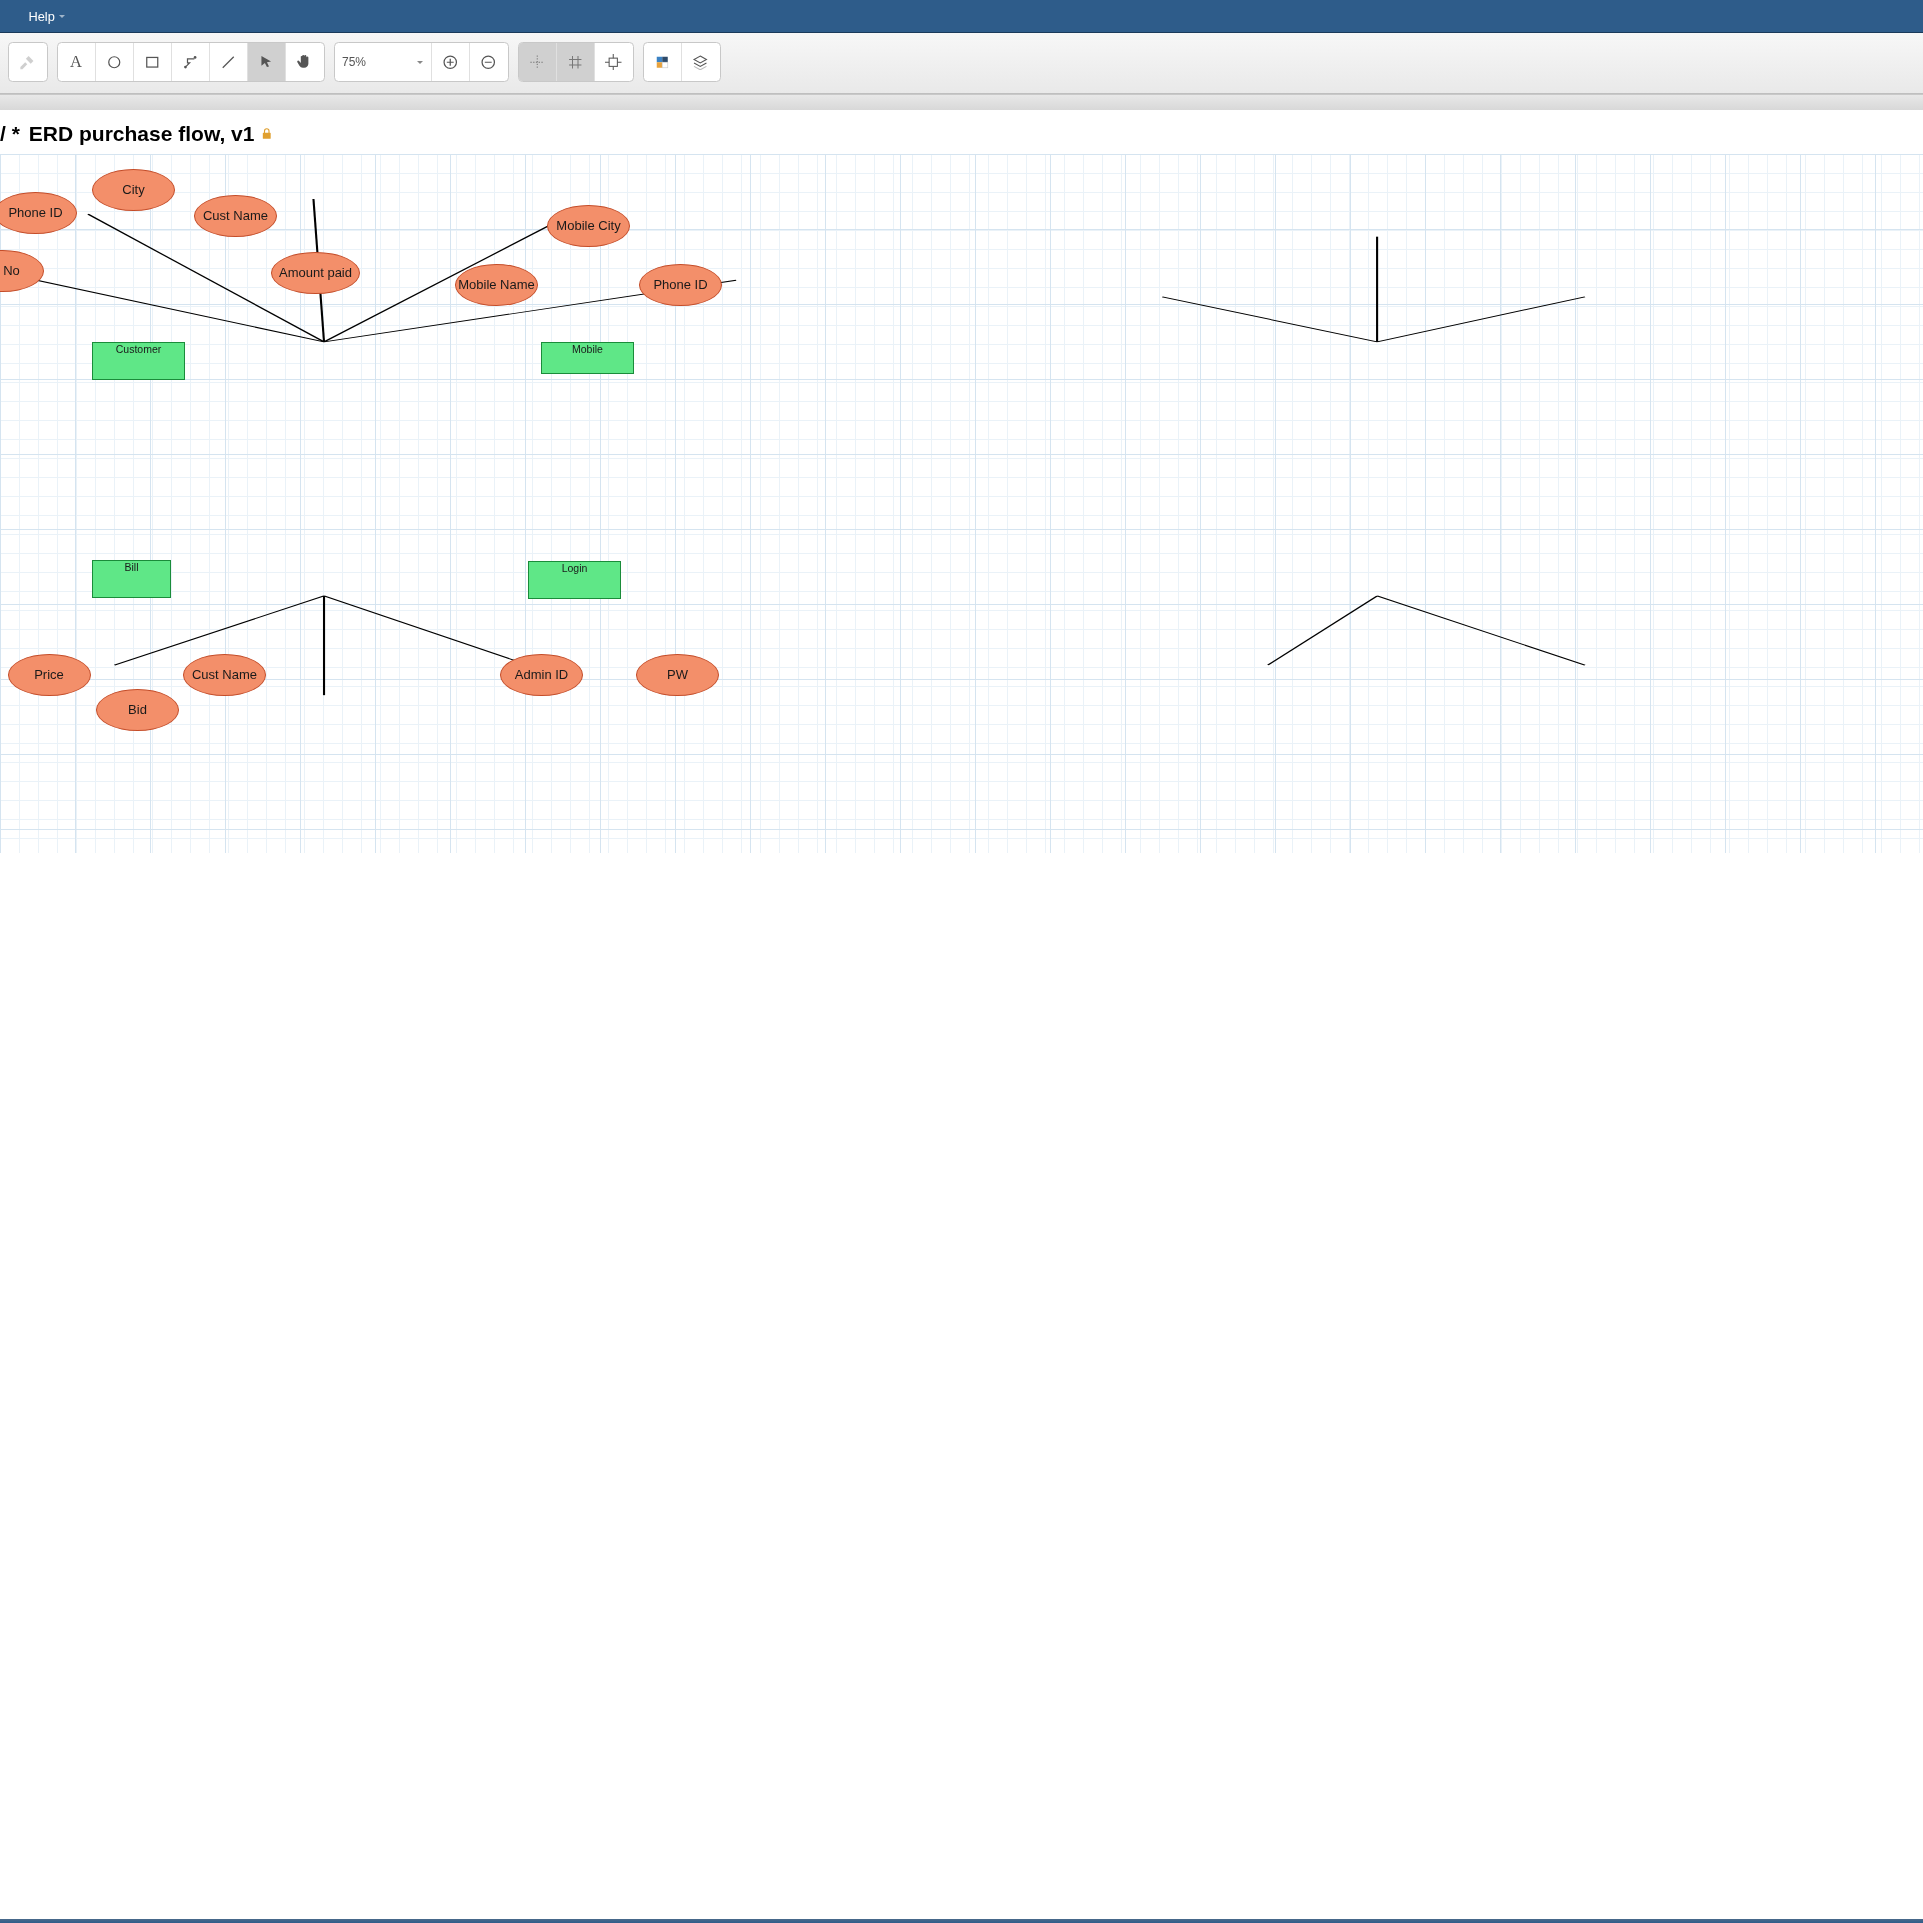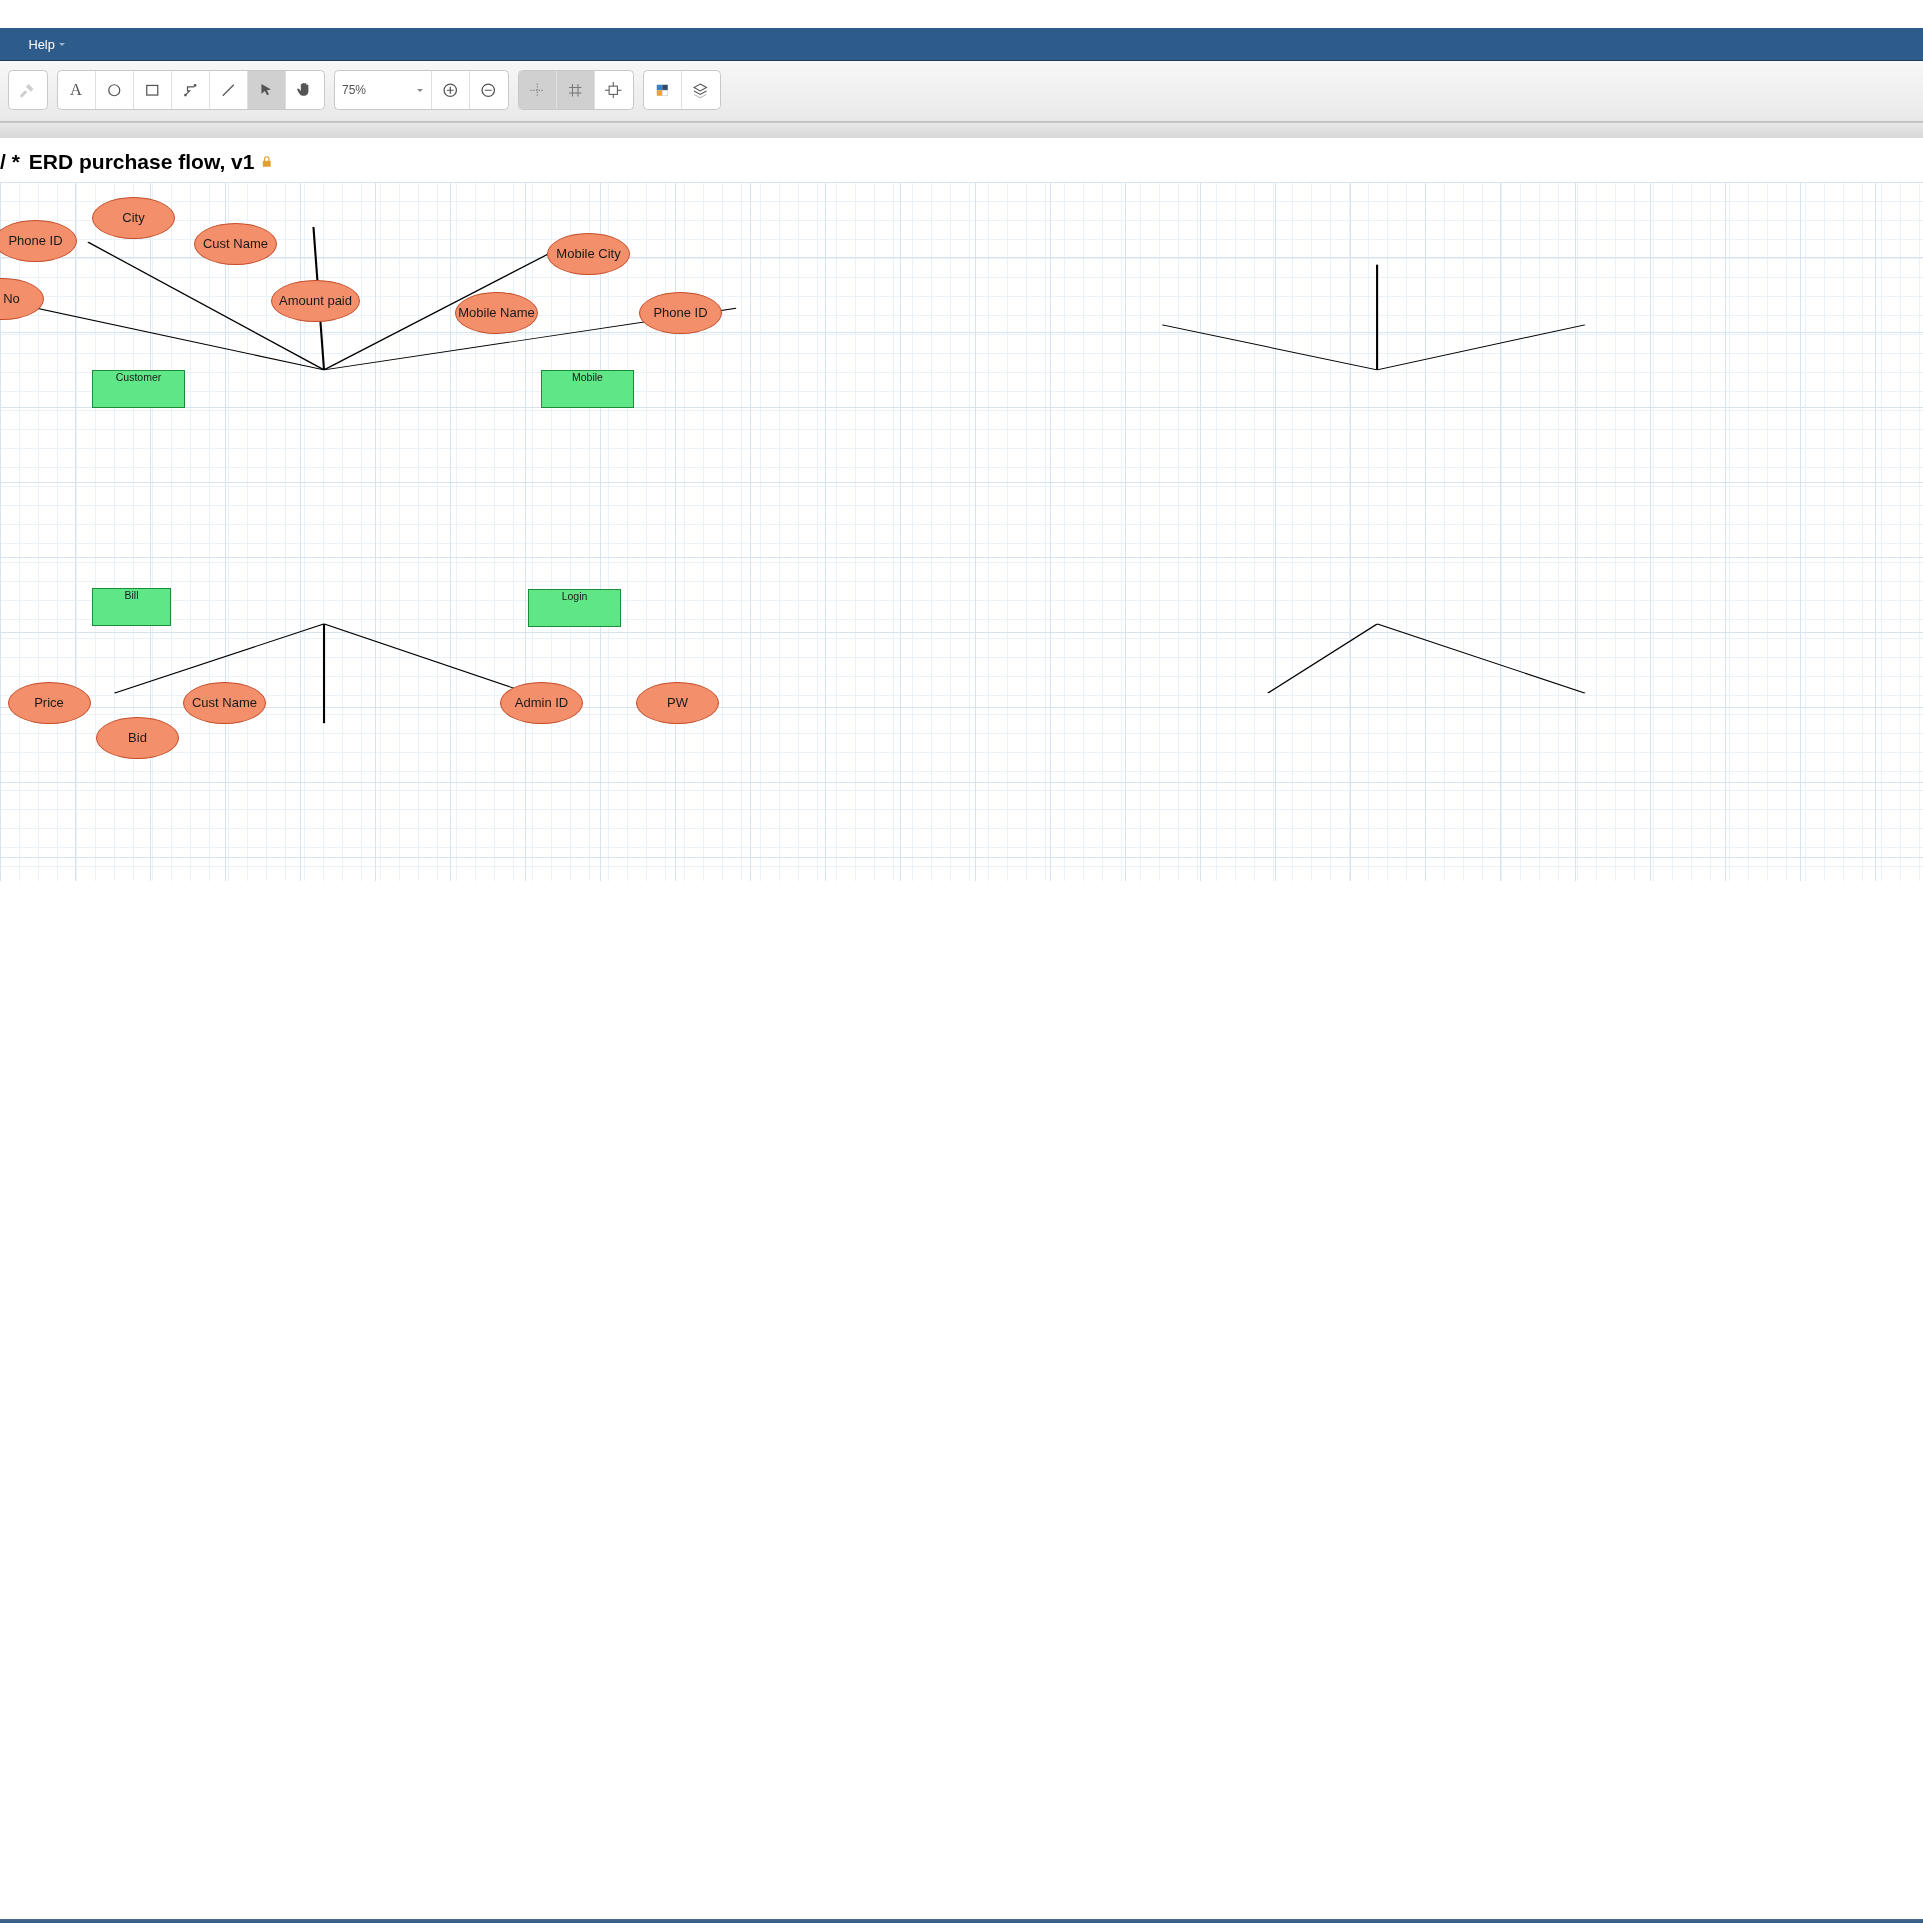--- a/index.html
+++ b/index.html
@@ -1,17 +1,17 @@
 <!DOCTYPE html>
 <html style="font-size:12px"><head>
 <meta charset="utf-8">
 <style>
 * { margin: 0; padding: 0; box-sizing: border-box; }
 body { font-family: -apple-system, BlinkMacSystemFont, "Segoe UI", Arial, sans-serif; background: #fff; overflow: hidden; }
-.menubar { background: #2e5c8a; height: 33px; display: flex; align-items: center; padding: 0 15px; color: #fff; font-size: 12.8px; border-bottom: 0.8px solid #1a3a5a; margin-top: 28px; }
+.menubar { background: #2e5c8a; height: 33px; display: flex; align-items: center; padding: 0 15px; color: #fff; font-size: 12.8px; border-bottom: 0.8px solid #1a3a5a; }
 .menubar .menu { padding: 0 13.5px; display: flex; align-items: center; cursor: pointer; }
 .menubar .caret { width: 0; height: 0; border-left: 3px solid transparent; border-right: 3px solid transparent; border-top: 3.8px solid rgba(255,255,255,.55); margin-left: 4.5px; }
 .toolbar-wrap { background: linear-gradient(#f7f7f7,#e9e9e9); border-bottom: 0.8px solid #bfbfbf; padding: 9px 0 10.5px 0; }
 .toolbar { display: flex; align-items: center; gap: 9px; padding: 0 7.5px; }
 .group { display: flex; border: 0.8px solid #c8c8c8; border-radius: 4.5px; overflow: hidden; background: #fff; }
 .btn { width: 38px; height: 38px; display: flex; align-items: center; justify-content: center; border-right: 0.8px solid #e0e0e0; cursor: pointer; }
 .btn:last-child { border-right: 0; }
 .btn.active { background: #d0d0d0; }
 .btn svg { width: 16.5px; height: 16.5px; }
 .zoom { display:flex; align-items:center; justify-content:center; height:38px; padding: 0 7.5px; border-right: 0.8px solid #e0e0e0; font-size: 12px; color:#555;gap:48px;}
@@ -207,21 +207,21 @@
     <div class="attr" style="left:194px;top:41px">
         <span>Cust Name</span>
       </div>
     <div class="attr" style="left:-39px;top:96px">
         <span>ne No</span>
       </div>
     <div class="attr" style="left:271px;top:98px;width:89px">
         <span>Amount paid</span>
       </div>
 
-    <div class="entity" style="left:541px;top:188px;width:93px;height:38px;background:#5fe787">
+    <div class="entity" style="left:541px;top:188px;width:93px;height:32px;background:#5fe787">
         <span>Mobile</span>
       </div>
     <div class="attr" style="left:547px;top:51px">
         <span>Mobile City</span>
       </div>
     <div class="attr" style="left:455px;top:110px">
         <span>Mobile Name</span>
       </div>
     <div class="attr" style="left:639px;top:110px">
         <span>Phone ID</span>

